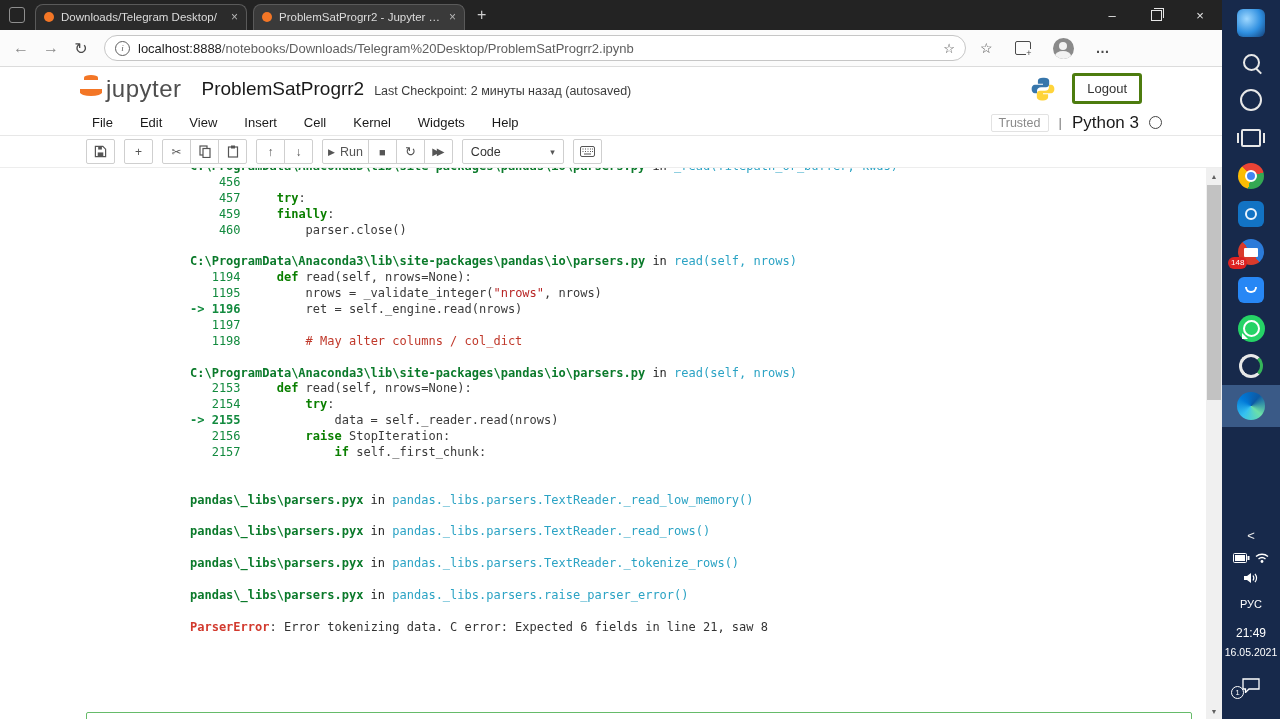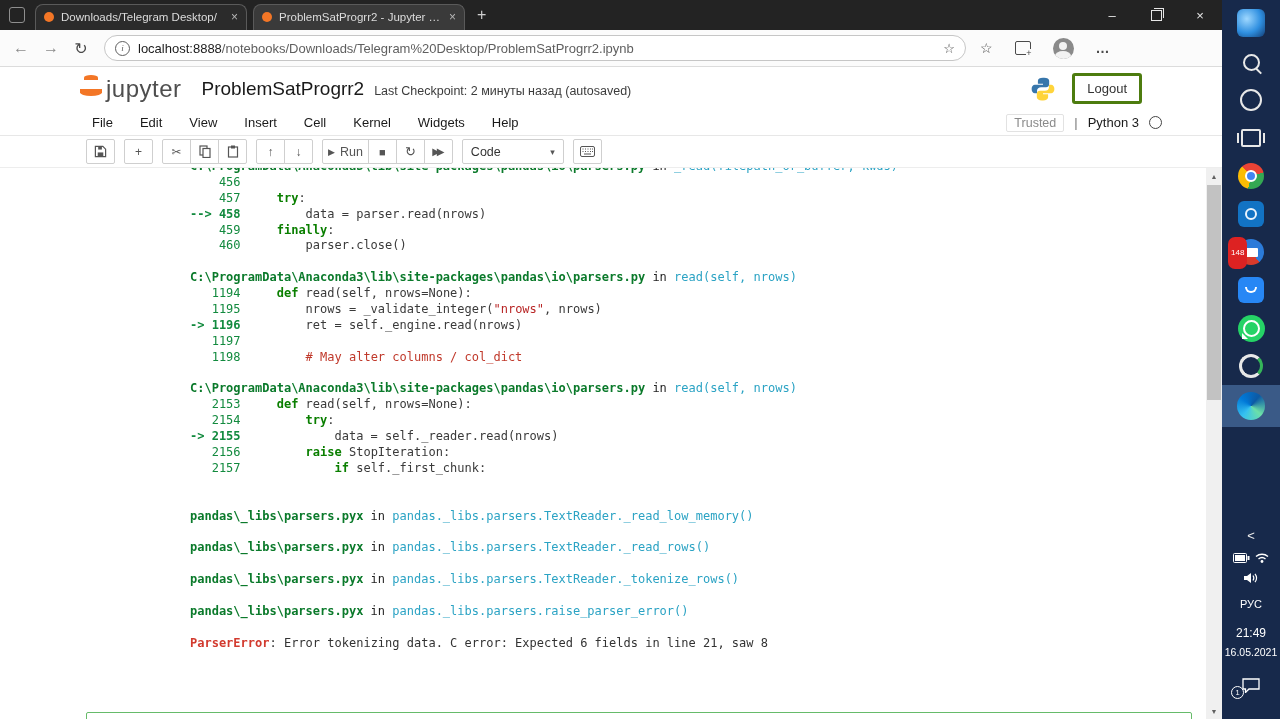--- a/index.html
+++ b/index.html
@@ -54,21 +54,21 @@
   .pylogo{width:26px;height:26px;margin-right:16px;}
   .logout{font-size:13px;color:#333;background:#fff;border:3px solid #4d7c0f;border-radius:3px;padding:5px 12px;}
   
   .jmenu{position:absolute;left:0;top:110px;width:1222px;height:26px;background:#fff;border-bottom:1px solid #e7e7e7;
          display:flex;align-items:center;padding-left:92px;padding-right:60px;box-sizing:border-box;font-size:13px;color:#1a1a1a;}
   .menu-items{display:flex;gap:27px;}
   .menu-item{cursor:default;}
   .menu-right{margin-left:auto;display:flex;align-items:center;gap:10px;}
   .trusted{color:#8a8a8a;border:1px solid #e2e2e2;border-radius:2px;padding:1px 7px;font-size:12.5px;}
   .ksep{color:#777;}
-  .kname{color:#1a1a1a;font-size:13px;}
+  .kname{color:#1a1a1a;font-size:17px;}
   .kcircle{width:11px;height:11px;border:1.5px solid #444;border-radius:50%;}
   
   .jtoolbar{position:absolute;left:0;top:136px;width:1222px;height:32px;background:#fff;border-bottom:1px solid #ededed;
             display:flex;align-items:center;padding-left:86px;box-sizing:border-box;}
   .tgroup{display:flex;margin-right:9px;}
   .tbtn{height:25px;min-width:29px;background:#fff;border:1px solid #cfcfcf;display:flex;align-items:center;justify-content:center;
         color:#555;font-size:12px;box-sizing:border-box;margin-left:-1px;padding:0 5px;}
   .tgroup .tbtn:first-child{border-radius:2px 0 0 2px;margin-left:0;}
   .tgroup .tbtn:last-child{border-radius:0 2px 2px 0;}
   .tgroup .tbtn:only-child{border-radius:2px;}
@@ -109,21 +109,21 @@
   .circ{width:18px;height:18px;border:2px solid #e8e8e8;border-radius:50%;}
   .tv{width:16px;height:14px;border:2px solid #e8e8e8;border-radius:2px;position:relative;}
   .tv:before{content:"";position:absolute;left:-6px;top:2px;width:2px;height:10px;background:#e8e8e8;}
   .tv:after{content:"";position:absolute;right:-6px;top:2px;width:2px;height:10px;background:#e8e8e8;}
   .chrome{width:26px;height:26px;border-radius:50%;background:conic-gradient(from -45deg,#ea4335 0 33%,#34a853 0 66%,#fbbc05 0 100%);position:relative;}
   .chrome:after{content:"";position:absolute;left:7px;top:7px;width:12px;height:12px;border-radius:50%;background:#4285f4;border:2px solid #fff;box-sizing:border-box;}
   .camapp{width:26px;height:26px;border-radius:6px;background:#1273c4;position:relative;}
   .camapp:after{content:"";position:absolute;left:7px;top:7px;width:12px;height:12px;border:2px solid #eaf4fd;border-radius:50%;box-sizing:border-box;}
   .mailapp{width:26px;height:26px;border-radius:50%;background:conic-gradient(from 140deg,#d93a2b 0 50%,#2b7bd9 0 100%);position:relative;}
   .mailapp:after{content:"";position:absolute;left:6px;top:9px;width:14px;height:9px;background:#fff;border-radius:1px;}
-  .badge{position:absolute;left:6px;bottom:2px;background:#d22;color:#fff;font-size:8px;border-radius:7px;padding:12px 3px;line-height:1;}
+  .badge{position:absolute;left:6px;bottom:2px;background:#d22;color:#fff;font-size:8px;border-radius:7px;padding:2px 3px;line-height:1;}
   .blueapp{width:26px;height:26px;border-radius:6px;background:#2787f5;position:relative;}
   .blueapp:after{content:"";position:absolute;left:7px;top:10px;width:12px;height:6px;border:2px solid #fff;border-top:none;border-radius:0 0 6px 6px;box-sizing:border-box;}
   .wa{width:27px;height:27px;border-radius:50%;background:#25d366;position:relative;}
   .wa:before{content:"";position:absolute;left:5px;top:5px;width:17px;height:17px;border:2px solid #fff;border-radius:50%;box-sizing:border-box;}
   .wa:after{content:"";position:absolute;left:4px;bottom:3px;width:0;height:0;border-left:6px solid #fff;border-top:6px solid transparent;}
   .ring{width:24px;height:24px;border-radius:50%;border:3px solid #e8e8e8;border-right-color:#35b559;box-sizing:border-box;}
   .edge{width:28px;height:28px;border-radius:50%;background:conic-gradient(from 220deg,#35c1f1,#0078d7,#0c59a4,#6ce0a8,#35c1f1);}
   .tray-el{position:absolute;left:0;width:58px;display:flex;align-items:center;justify-content:center;color:#fff;}
   .chevl{font-size:13px;color:#eee;}
   .lang{font-size:11px;}
@@ -271,21 +271,20 @@
           </svg>
     </span>
       </div>
   </div>
 
   <div class="notebook">
     <div class="tb">
         <div class="tl"><span class="seg-path">C:\ProgramData\Anaconda3\lib\site-packages\pandas\io\parsers.py</span><span class="seg-plain"> in </span><span class="seg-func">_read(filepath_or_buffer, kwds)</span></div>
         <div class="tl"><span class="seg-lineno">    456</span><span class="seg-code"> </span></div>
         <div class="tl"><span class="seg-lineno">    457</span><span class="seg-code">     </span><span class="seg-kw">try</span><span class="seg-code">:</span></div>
-        <div class="tl"><span class="seg-arrow">--&gt; 458</span><span class="seg-code">         data = parser.read(nrows)</span></div>
         <div class="tl"><span class="seg-lineno">    459</span><span class="seg-code">     </span><span class="seg-kw">finally</span><span class="seg-code">:</span></div>
         <div class="tl"><span class="seg-lineno">    460</span><span class="seg-code">         parser.close()</span></div>
         <div class="tl"><span class="seg-code"> </span></div>
         <div class="tl"><span class="seg-path">C:\ProgramData\Anaconda3\lib\site-packages\pandas\io\parsers.py</span><span class="seg-plain"> in </span><span class="seg-func">read(self, nrows)</span></div>
         <div class="tl"><span class="seg-lineno">   1194</span><span class="seg-code">     </span><span class="seg-kw">def</span><span class="seg-code"> read(self, nrows=None):</span></div>
         <div class="tl"><span class="seg-lineno">   1195</span><span class="seg-code">         nrows = _validate_integer(</span><span class="seg-str">"nrows"</span><span class="seg-code">, nrows)</span></div>
         <div class="tl"><span class="seg-arrow">-&gt; 1196</span><span class="seg-code">         ret = self._engine.read(nrows)</span></div>
         <div class="tl"><span class="seg-lineno">   1197</span><span class="seg-code"> </span></div>
         <div class="tl"><span class="seg-lineno">   1198</span><span class="seg-code">         </span><span class="seg-comment"># May alter columns / col_dict</span></div>
         <div class="tl"><span class="seg-code"> </span></div>

